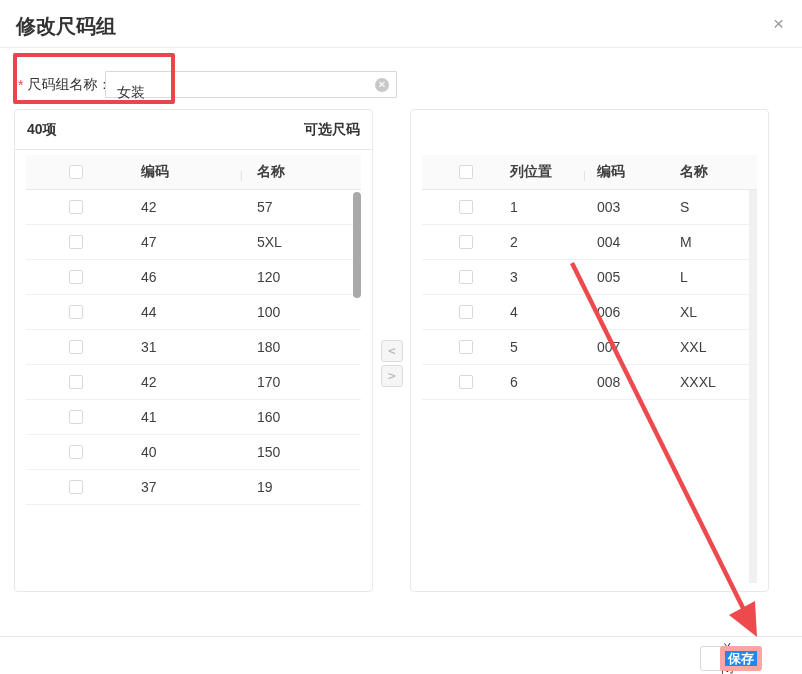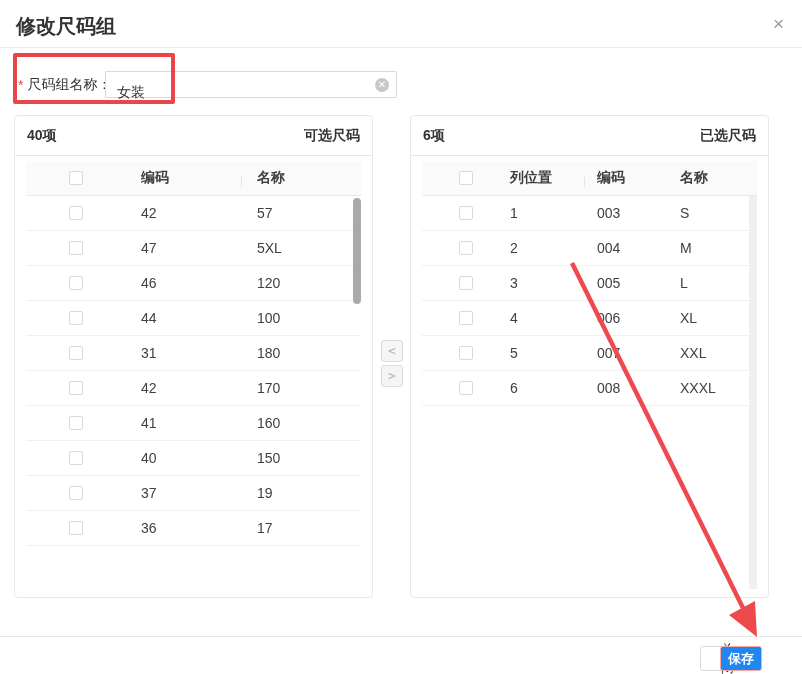--- a/index.html
+++ b/index.html
@@ -23,21 +23,21 @@
     align-items:center; padding:16px 26px 0 11px; }
   .name-value { font-size:14px; color:#333; }
   .clear-btn { position:absolute; right:7px; top:6px; width:14px; height:14px; border-radius:50%;
     background:#c8c8c8; color:#fff; font-size:10px; line-height:14px; text-align:center; cursor:pointer; }
 
   
   .anno-rect { position:absolute; left:13px; top:53px; width:162px; height:51px;
     border:4px solid #e8464a; border-radius:2px; z-index:30; pointer-events:none; }
 
   
-  .panel { position:absolute; top:115px; width:359px; height:483px;
+  .panel { position:absolute; top:109px; width:359px; height:483px;
     border:1px solid #e8e8e8; border-radius:4px; background:#fff; }
   .panel-left { left:14px; }
   .panel-right { left:410px; }
   .panel-head { height:40px; border-bottom:1px solid #e8e8e8; display:flex;
     align-items:center; justify-content:space-between; padding:0 12px; }
   .panel-count, .panel-title { font-size:14px; font-weight:600; color:#333; }
 
   
   .tbl { position:absolute; left:11px; right:11px; top:45px; bottom:8px; overflow:hidden; }
   .trow { display:grid; height:35px; align-items:center; }
@@ -64,21 +64,21 @@
     border-radius:3px; background:#f5f5f5; color:#b3b3b3; font-size:13px; line-height:20px;
     text-align:center; cursor:pointer; font-family:"DejaVu Sans Mono",monospace; }
   .xfer-left  { top:340px; }
   .xfer-right { top:365px; }
 
   
   .footer-line { position:absolute; left:0; top:636px; width:802px; height:1px; background:#e8e8e8; }
   .btn { position:absolute; top:646px; height:25px; border-radius:3px; font-size:13px;
     display:flex; align-items:center; justify-content:center; cursor:pointer; }
   .btn-close { left:700px; width:41px; background:#fff; border:1px solid #d9d9d9; color:#333;padding-left:20px; }
-  .btn-save  { left:720px; width:42px; background:#2086f0; border:1px solid #fca5a5;
+  .btn-save  { left:720px; width:42px; background:#2086f0; border:5px solid #fca5a5;
     color:#fff; font-weight:600; }
 
   .anno-arrow { position:absolute; left:0; top:0; z-index:31; pointer-events:none; }
 </style>
 </head>
 <body>
 
 <div class="stage">
 
   <div class="dlg-header">
@@ -167,42 +167,31 @@
           <div class="cell">40</div>
           <div class="cell">150</div>
         </div>
         <div class="trow">
           <div class="cell cell-cb">
               <span class="cb"></span>
             </div>
           <div class="cell">37</div>
           <div class="cell">19</div>
         </div>
-        <div class="trow">
-          <div class="cell cell-cb">
-              <span class="cb"></span>
-            </div>
-          <div class="cell">36</div>
-          <div class="cell">17</div>
-        </div>
         <div class="sb-track">
           <div class="sb-thumb"></div>
         </div>
       </div>
     </div>
   </div>
 
   <div class="xfer-btn xfer-left">&lt;</div>
   <div class="xfer-btn xfer-right">&gt;</div>
 
   <div class="panel panel-right">
-    <div class="panel-head">
-      <span class="panel-count">6项</span>
-      <span class="panel-title">已选尺码</span>
-    </div>
     <div class="tbl tbl-right">
       <div class="trow thead">
         <div class="cell cell-cb">
             <span class="cb"></span>
           </div>
         <div class="cell">列位置</div>
         <div class="cell hsep">编码</div>
         <div class="cell">名称</div>
       </div>
       <div class="tbody">

